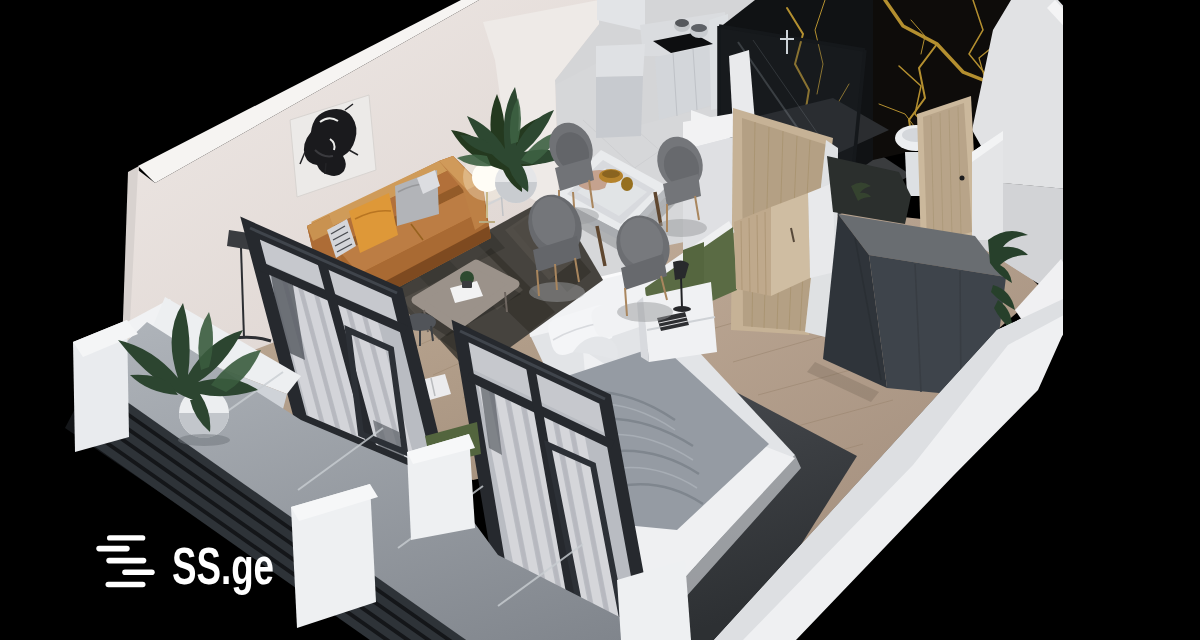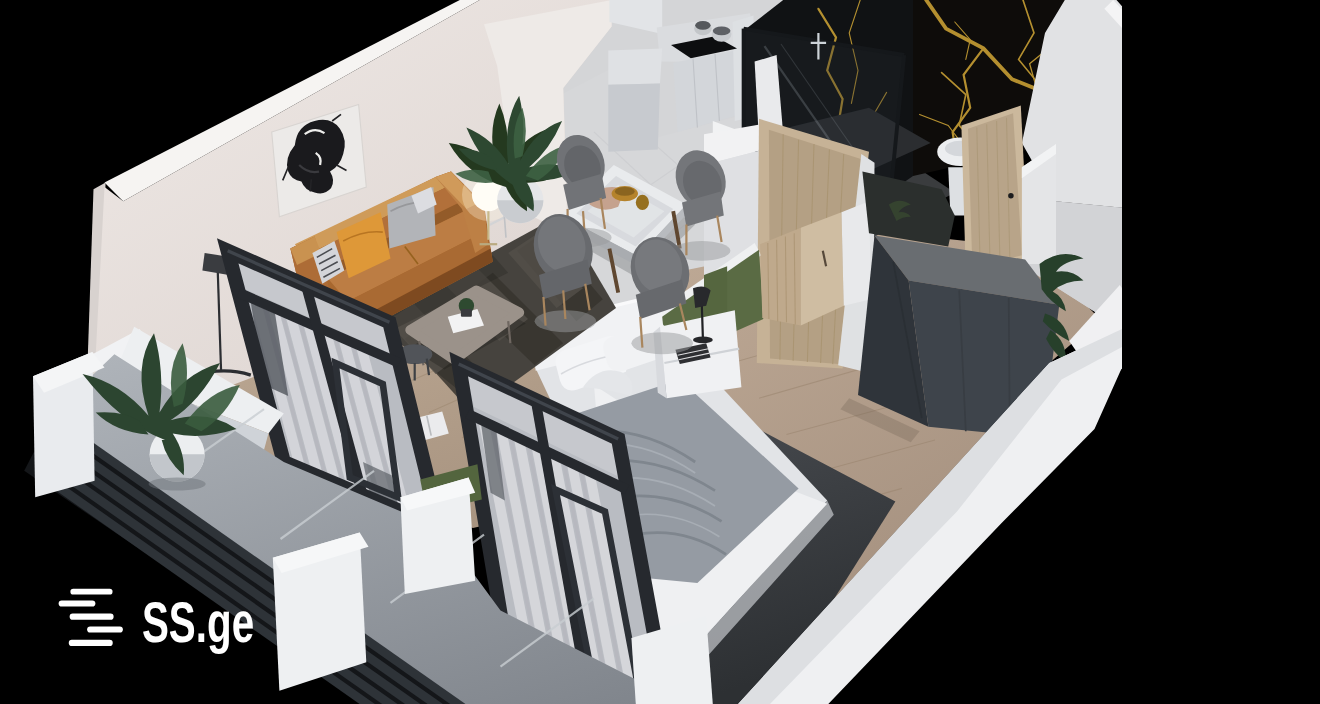--- a/index.html
+++ b/index.html
@@ -1,16 +1,16 @@
 <!DOCTYPE html>
 <html><head>
 <meta charset="utf-8">
 <style>
 html,body{margin:0;padding:0;background:#000;}
-#stage{width:1020px;height:640px;position:relative;overflow:hidden;background:#f97316;}
+#stage{width:1020px;height:640px;position:relative;overflow:hidden;background:#f97316;margin-left:43px;}
 svg{display:block;}
 .logotext{font-family:"Liberation Sans",sans-serif;font-weight:700;fill:#ffffff;}
 </style>
 </head>
 <body>
 <div id="stage">
 <svg width="1200" height="640" viewBox="0 0 1200 640">
 <defs>
 <linearGradient id="woodliv" x1="0" y1="0" x2="0.7" y2="1">
 <stop offset="0" stop-color="#c4b09a"></stop>

